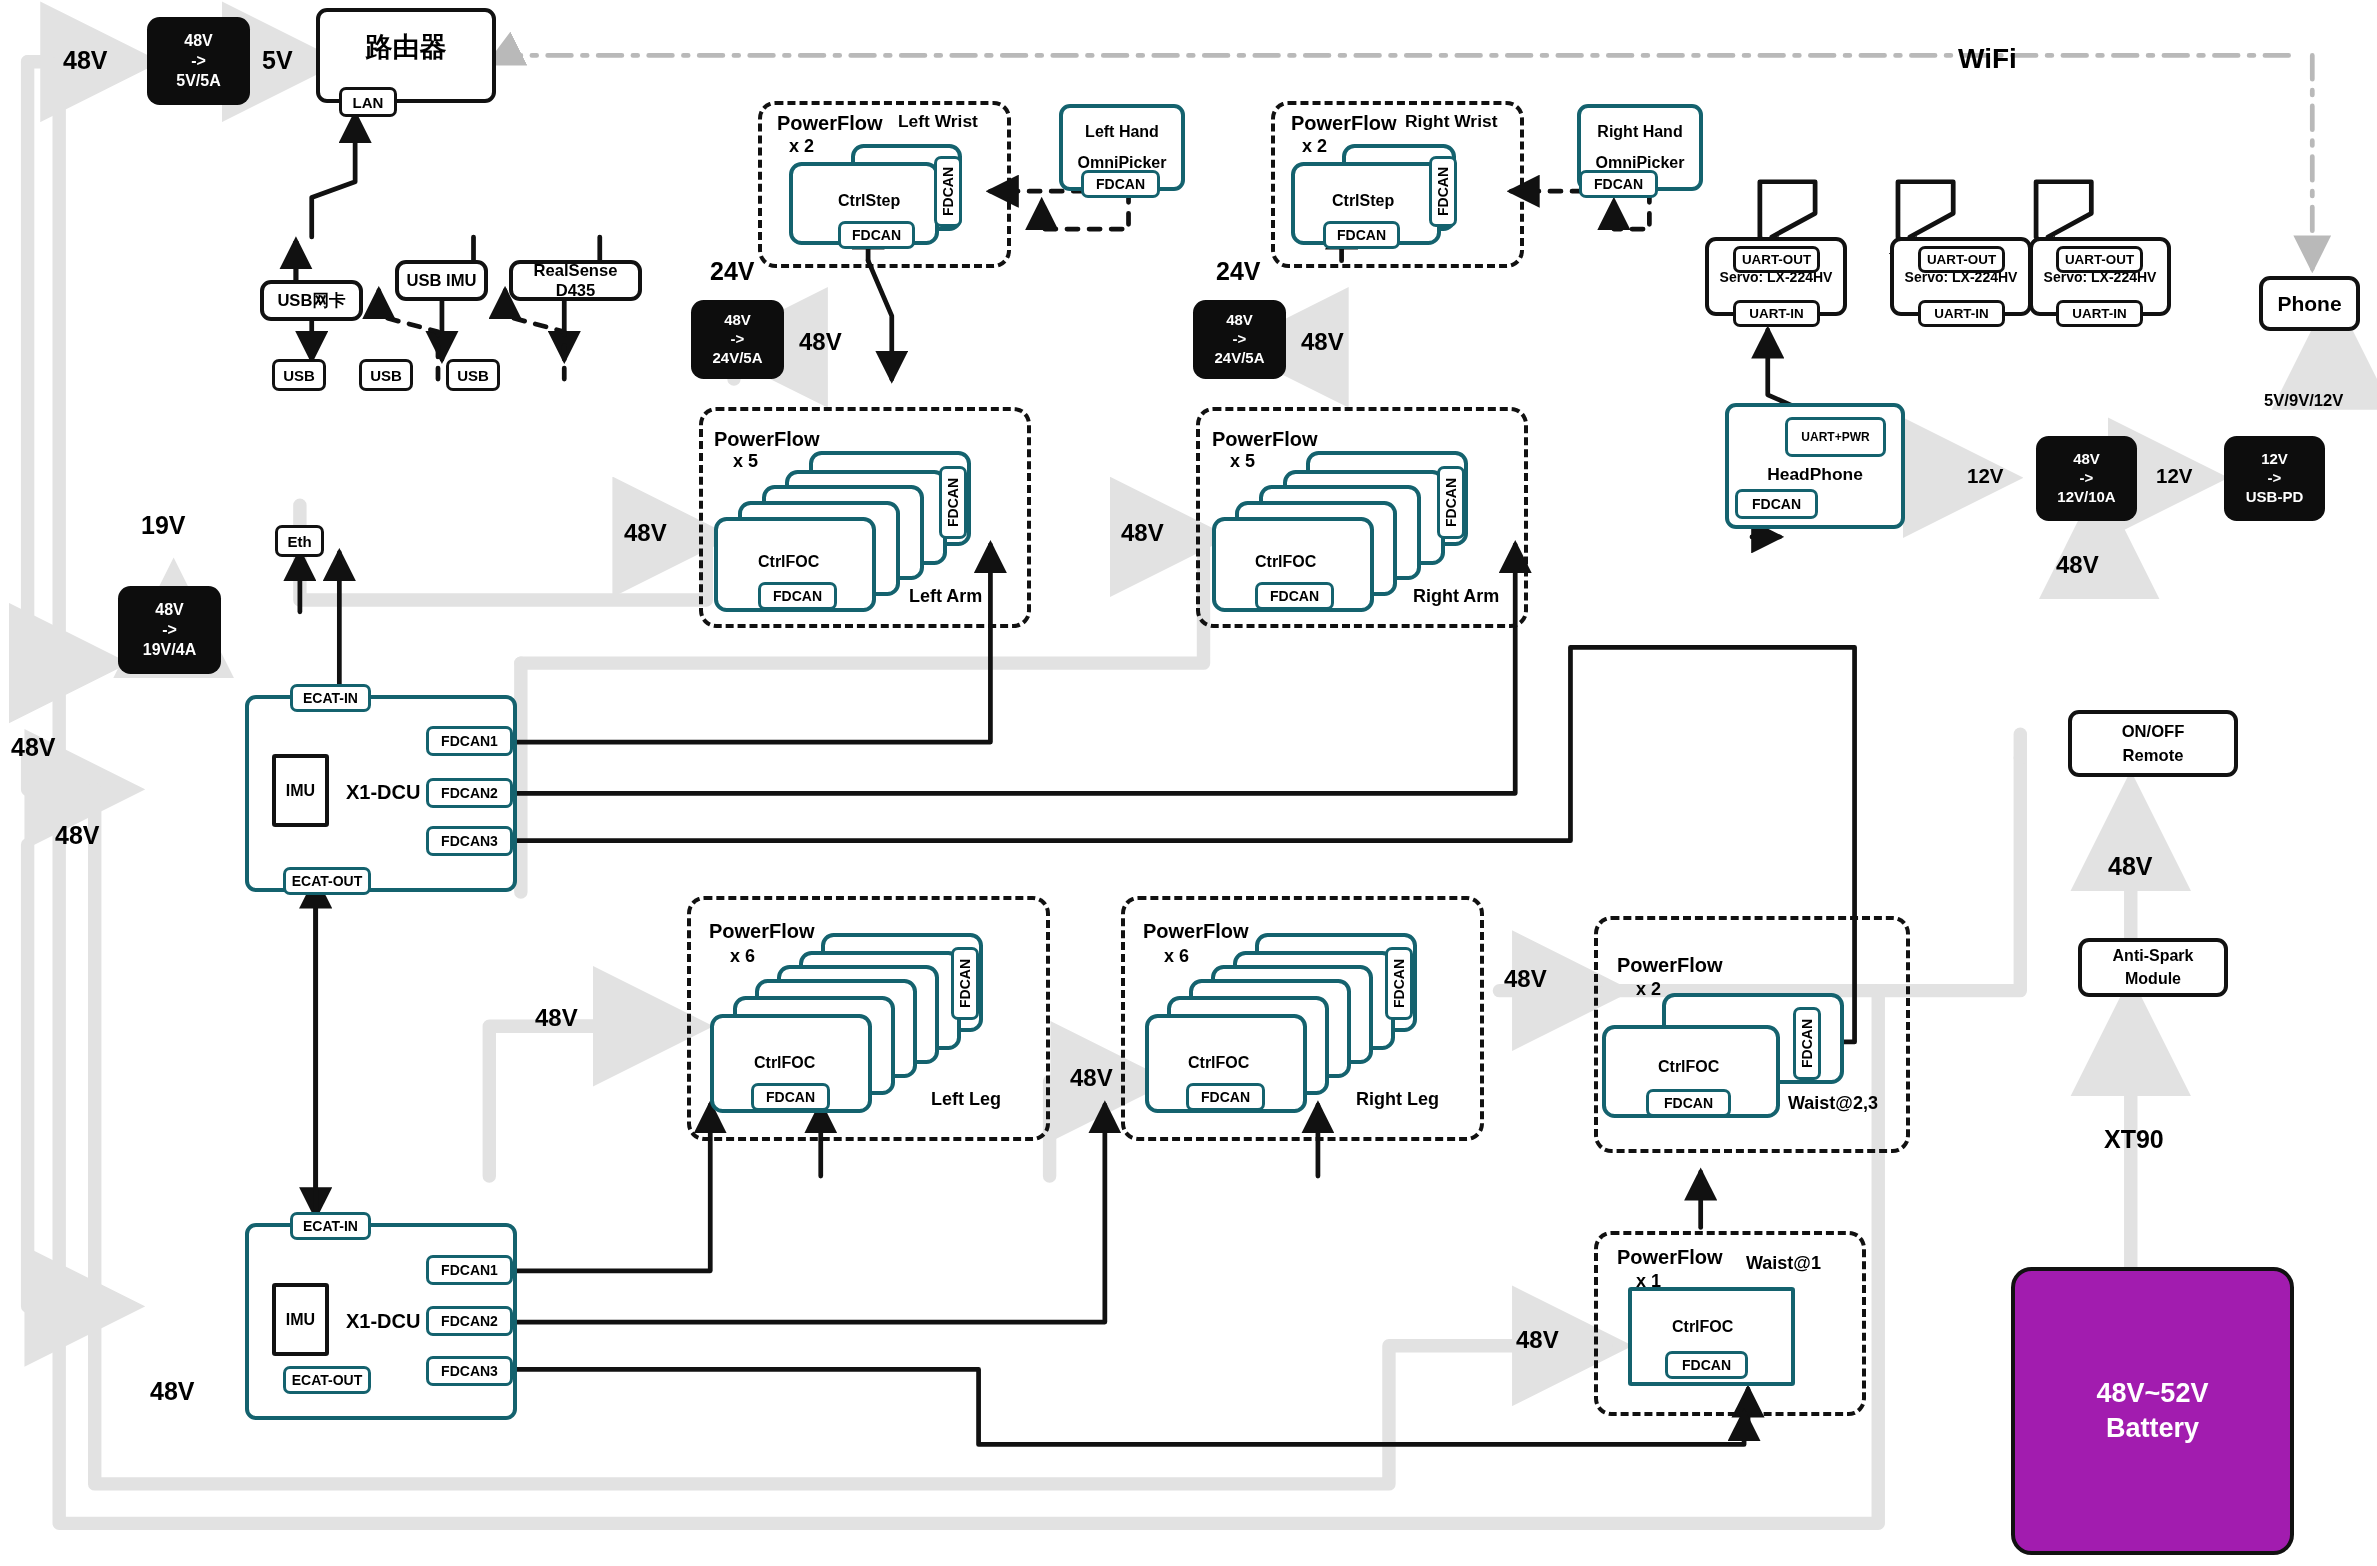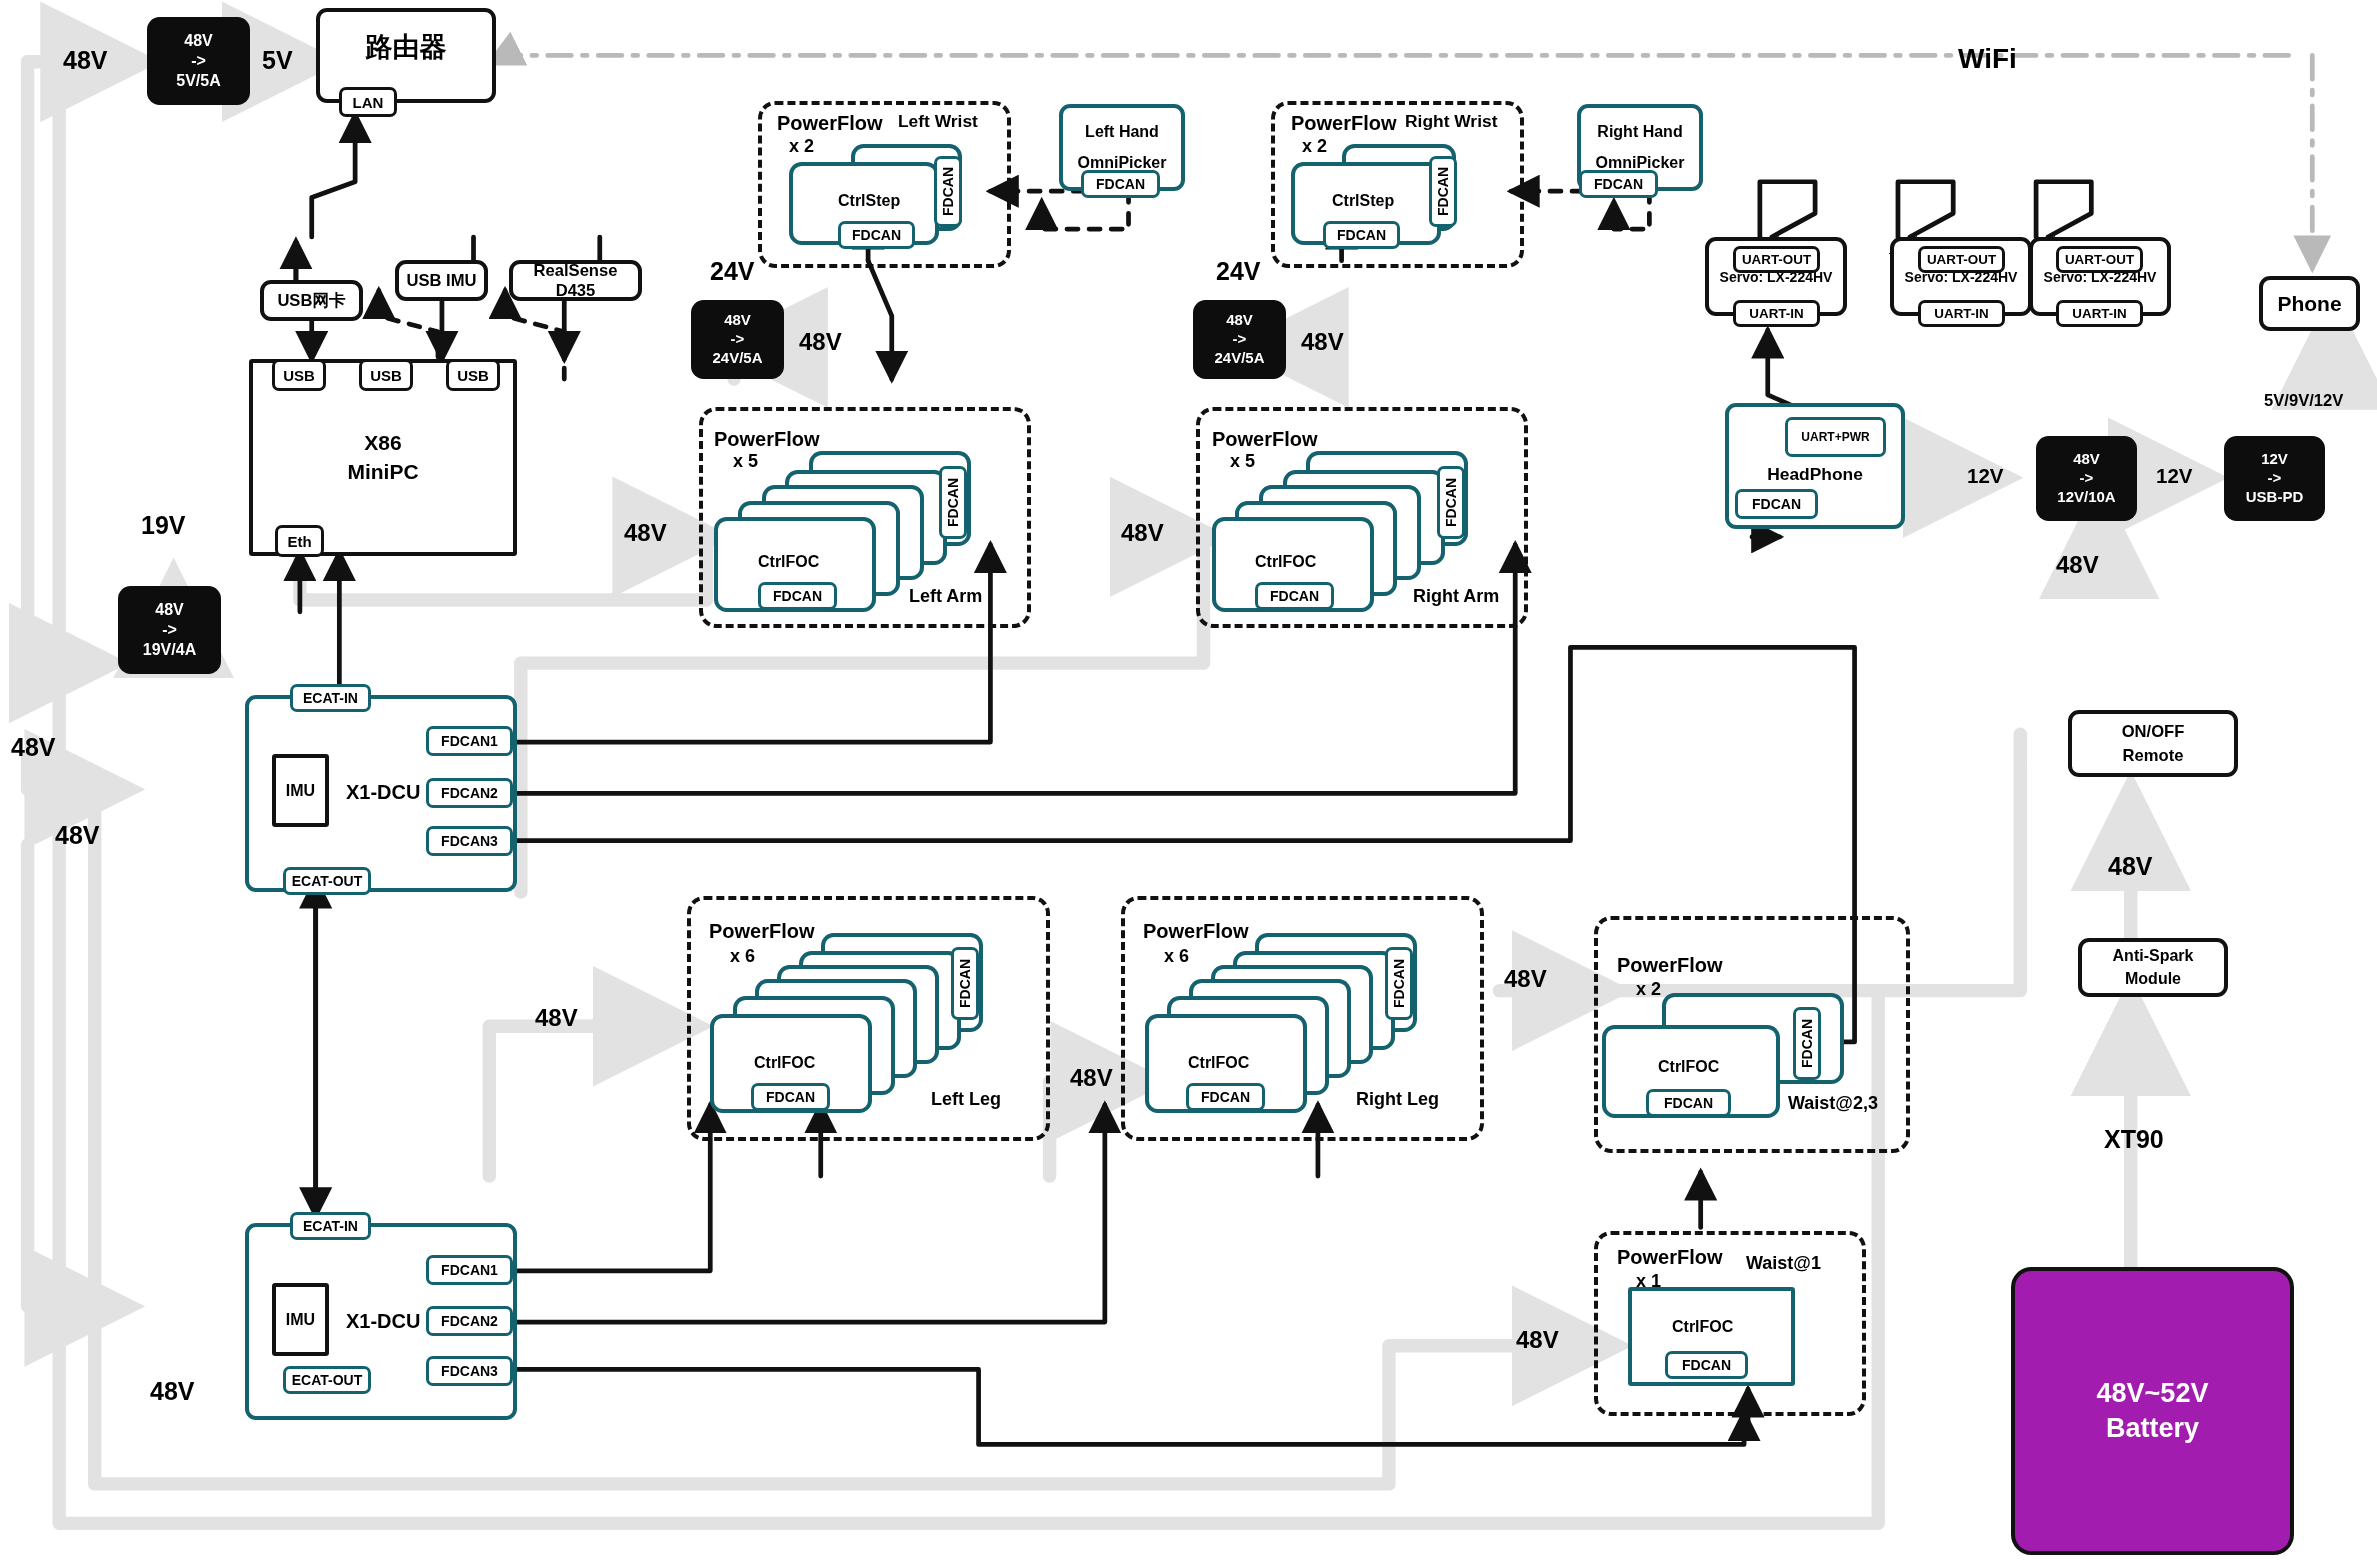--- a/index.html
+++ b/index.html
@@ -148,24 +148,20 @@
   <div class="node blk" style="left:260px;top:280px;width:103px;height:41px;font-size:16.6px;">
     <span>USB网卡</span>
   </div>
   <div class="node blk" style="left:395px;top:260px;width:93px;height:41px;font-size:16.6px;">
     <span>USB IMU</span>
   </div>
   <div class="node blk" style="left:509px;top:260px;width:133px;height:41px;font-size:16.6px;">
     <span>RealSense D435</span>
   </div>
 
-  <div class="node blk" style="left:249px;top:359px;width:268px;height:197px;border-radius:3.2px;flex-direction:column;font-size:21px;line-height:1.35;">
-    <span>X86</span>
-    <span>MiniPC</span>
-  </div>
   <div class="port b" style="left:272px;top:359px;width:54px;height:32px;font-size:15px;">
       <span>USB</span>
     </div>
   <div class="port b" style="left:359px;top:359px;width:54px;height:32px;font-size:15px;">
       <span>USB</span>
     </div>
   <div class="port b" style="left:446px;top:359px;width:54px;height:32px;font-size:15px;">
       <span>USB</span>
     </div>
   <div class="port b" style="left:275px;top:525px;width:49px;height:32px;font-size:15px;">

